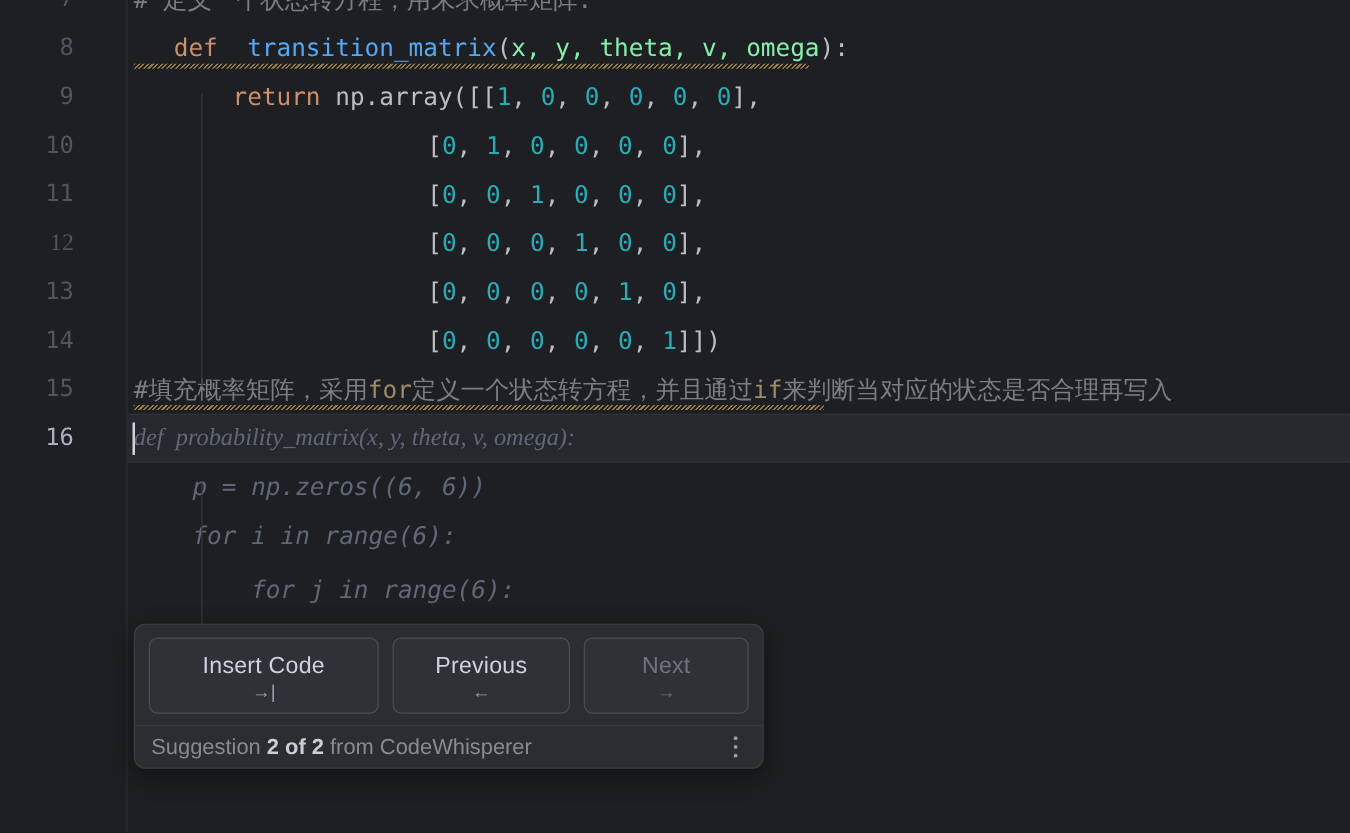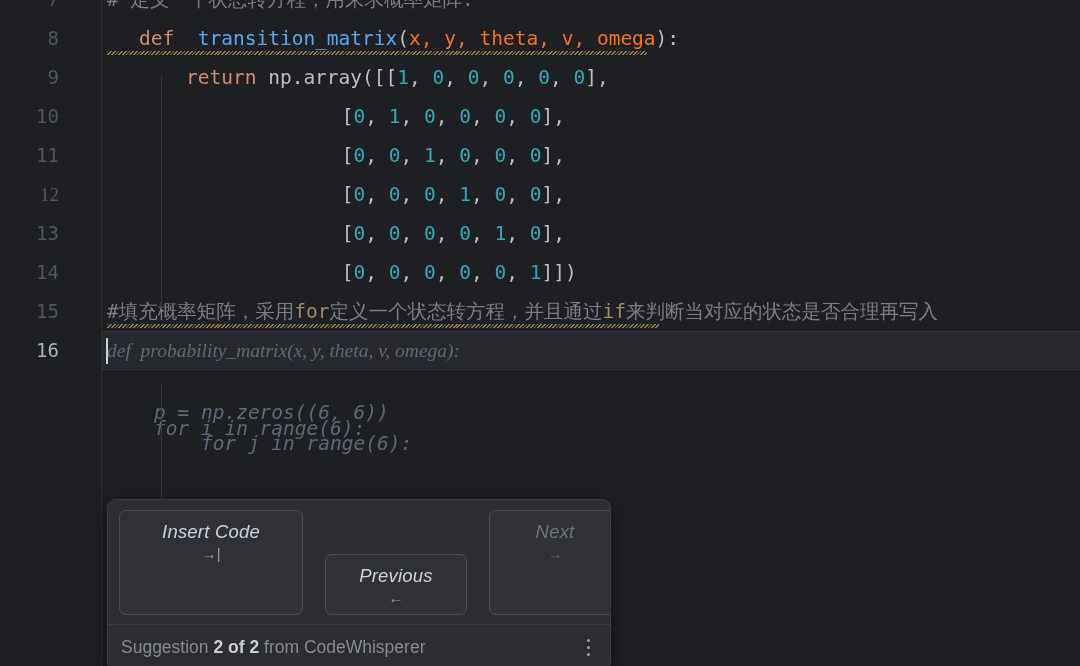--- a/index.html
+++ b/index.html
@@ -61,21 +61,21 @@
     background:#26282e;
     border-top:1px solid #2f3239;
     border-bottom:1px solid #2f3239;
   }
 
   
   .kw    { color:#cf8e6d;margin-left:32px; }
   .fn    { color:#56a8f5; }
   .num   { color:#2aacb8; }
   .plain { color:#bcbec4; }
-  .param { color:#f97316; }
+  .param { color:#86efac; }
   .cmt   { color:#7a7e85; }
   .cmtkw { color:#9d8b6a; }
   .ghost { color:#5f6878; font-style:italic; }
 
   
   .wavy {
     position:absolute; height:4px;
     background:
       repeating-linear-gradient(135deg,
         #9c8049 0px, #9c8049 1.2px,
@@ -95,23 +95,22 @@
     left:107px; top:499px;
     width:504px;
     background:#2b2d30;
     border:1px solid #3a3d42;
     border-radius:9px;
     box-shadow:0 6px 20px rgba(0,0,0,.45);
     overflow:hidden;
     font-family:"Liberation Sans", sans-serif;
   }
   #popup-actions {
-    display:flex; gap:22px;
+    display:flex; gap:11px;
     padding:10px 11px 9px 11px;
-    font-style:italic;
   }
   .pbtn {
     flex:0 0 auto;
     border:1px solid #4a4d53;
     border-radius:7px;
     background:#2f3136;
     padding:9px 0 7px 0;
     text-align:center;
     cursor:pointer;
   }
@@ -123,28 +122,28 @@
     letter-spacing:.2px;
   }
   .pbtn .pkey {
     display:block;
     font-size:15px;
     color:#9aa0ab;
     line-height:19px;
     margin-top:1px;
   }
   .pbtn.w-insert { width:184px; }
-  .pbtn.w-prev   { width:142px;margin-top:44px; }
+  .pbtn.w-prev   { width:142px; }
   .pbtn.w-next   { width:132px; }
   .pbtn.disabled .plabel { color:#6e737d; }
   .pbtn.disabled .pkey   { color:#676c76; }
 
   #popup-status {
     border-top:1px solid #393c41;
-    height:46px;
+    height:34px;
     display:flex; align-items:center;
     padding:0 9px 0 13px;
   }
   #status-text {
     flex:1 1 auto;
     font-size:17.5px;
     color:#868b94;
     white-space:pre;
   }
   #status-text b { color:#c9ced8; font-weight:bold; }
@@ -186,23 +185,23 @@
       <div class="wavy" style="left: 4px; top: 51px; width: 540.094px;"></div>
       <div class="line" style="top: 58px;"><span class="plain">    </span><span class="kw">return</span><span class="plain"> np.array([[</span><span class="num">1</span><span class="plain">, </span><span class="num">0</span><span class="plain">, </span><span class="num">0</span><span class="plain">, </span><span class="num">0</span><span class="plain">, </span><span class="num">0</span><span class="plain">, </span><span class="num">0</span><span class="plain">],</span></div>
       <div class="line" style="top: 97px;"><span class="plain">                    [</span><span class="num">0</span><span class="plain">, </span><span class="num">1</span><span class="plain">, </span><span class="num">0</span><span class="plain">, </span><span class="num">0</span><span class="plain">, </span><span class="num">0</span><span class="plain">, </span><span class="num">0</span><span class="plain">],</span></div>
       <div class="line" style="top: 136px;"><span class="plain">                    [</span><span class="num">0</span><span class="plain">, </span><span class="num">0</span><span class="plain">, </span><span class="num">1</span><span class="plain">, </span><span class="num">0</span><span class="plain">, </span><span class="num">0</span><span class="plain">, </span><span class="num">0</span><span class="plain">],</span></div>
       <div class="line" style="top: 175px;"><span class="plain">                    [</span><span class="num">0</span><span class="plain">, </span><span class="num">0</span><span class="plain">, </span><span class="num">0</span><span class="plain">, </span><span class="num">1</span><span class="plain">, </span><span class="num">0</span><span class="plain">, </span><span class="num">0</span><span class="plain">],</span></div>
       <div class="line" style="top: 214px;"><span class="plain">                    [</span><span class="num">0</span><span class="plain">, </span><span class="num">0</span><span class="plain">, </span><span class="num">0</span><span class="plain">, </span><span class="num">0</span><span class="plain">, </span><span class="num">1</span><span class="plain">, </span><span class="num">0</span><span class="plain">],</span></div>
       <div class="line" style="top: 253px;"><span class="plain">                    [</span><span class="num">0</span><span class="plain">, </span><span class="num">0</span><span class="plain">, </span><span class="num">0</span><span class="plain">, </span><span class="num">0</span><span class="plain">, </span><span class="num">0</span><span class="plain">, </span><span class="num">1</span><span class="plain">]])</span></div>
       <div class="line" style="top: 292px;"><span class="cmt">#填充概率矩阵，采用</span><span class="cmtkw">for</span><span class="cmt">定义一个状态转方程，并且通过</span><span class="cmtkw">if</span><span class="cmt">来判断当对应的状态是否合理再写入</span></div>
       <div class="wavy" style="left: 4px; top: 324px; width: 551.781px;"></div>
       <div class="line" style="top: 331px; font-family: Liberation Serif, serif;"><span class="ghost">def  probability_matrix(x, y, theta, v, omega):</span></div>
-      <div class="line" style="top: 370px; margin-top: 23px;"><span class="ghost">    p = np.zeros((6, 6))</span></div>
+      <div class="line" style="top: 370px;"><span class="ghost">    p = np.zeros((6, 6))</span></div>
       <div class="line" style="top: 409px;"><span class="ghost">    for i in range(6):</span></div>
-      <div class="line" style="top: 424px;"><span class="ghost">        for j in range(6):</span></div>
+      <div class="line" style="top: 452px;"><span class="ghost">        for j in range(6):</span></div>
       <div class="iguide" style="left: 58px; top: 75px; height: 234px;"></div>
       <div class="iguide" style="left: 58px; top: 385px; height: 115px;"></div>
     </div>
 
   <div id="caret" style="top: 338px; left: 106px;"></div>
 
   <div id="popup">
     <div id="popup-actions">
         <div class="pbtn w-insert">
           <span class="plabel">Insert Code</span>

